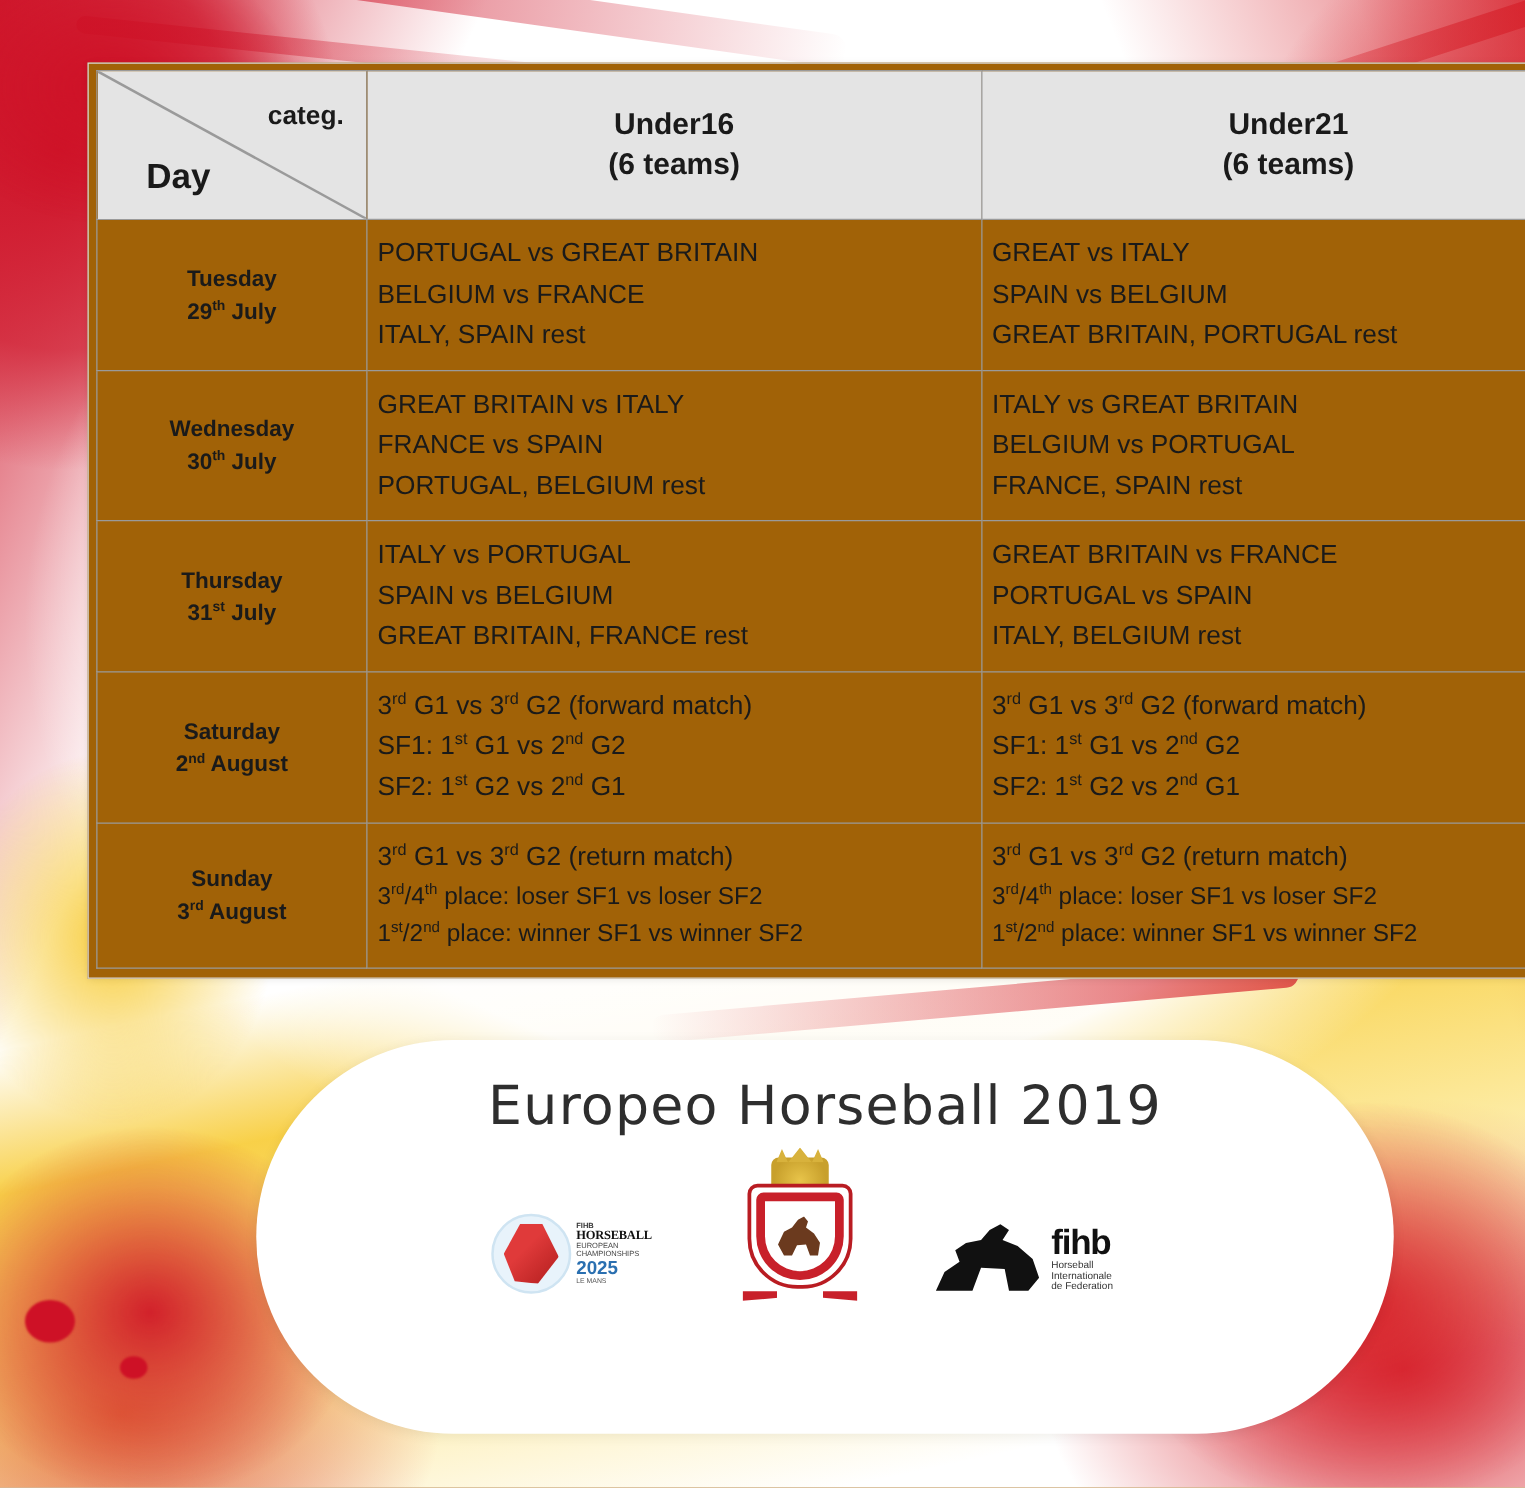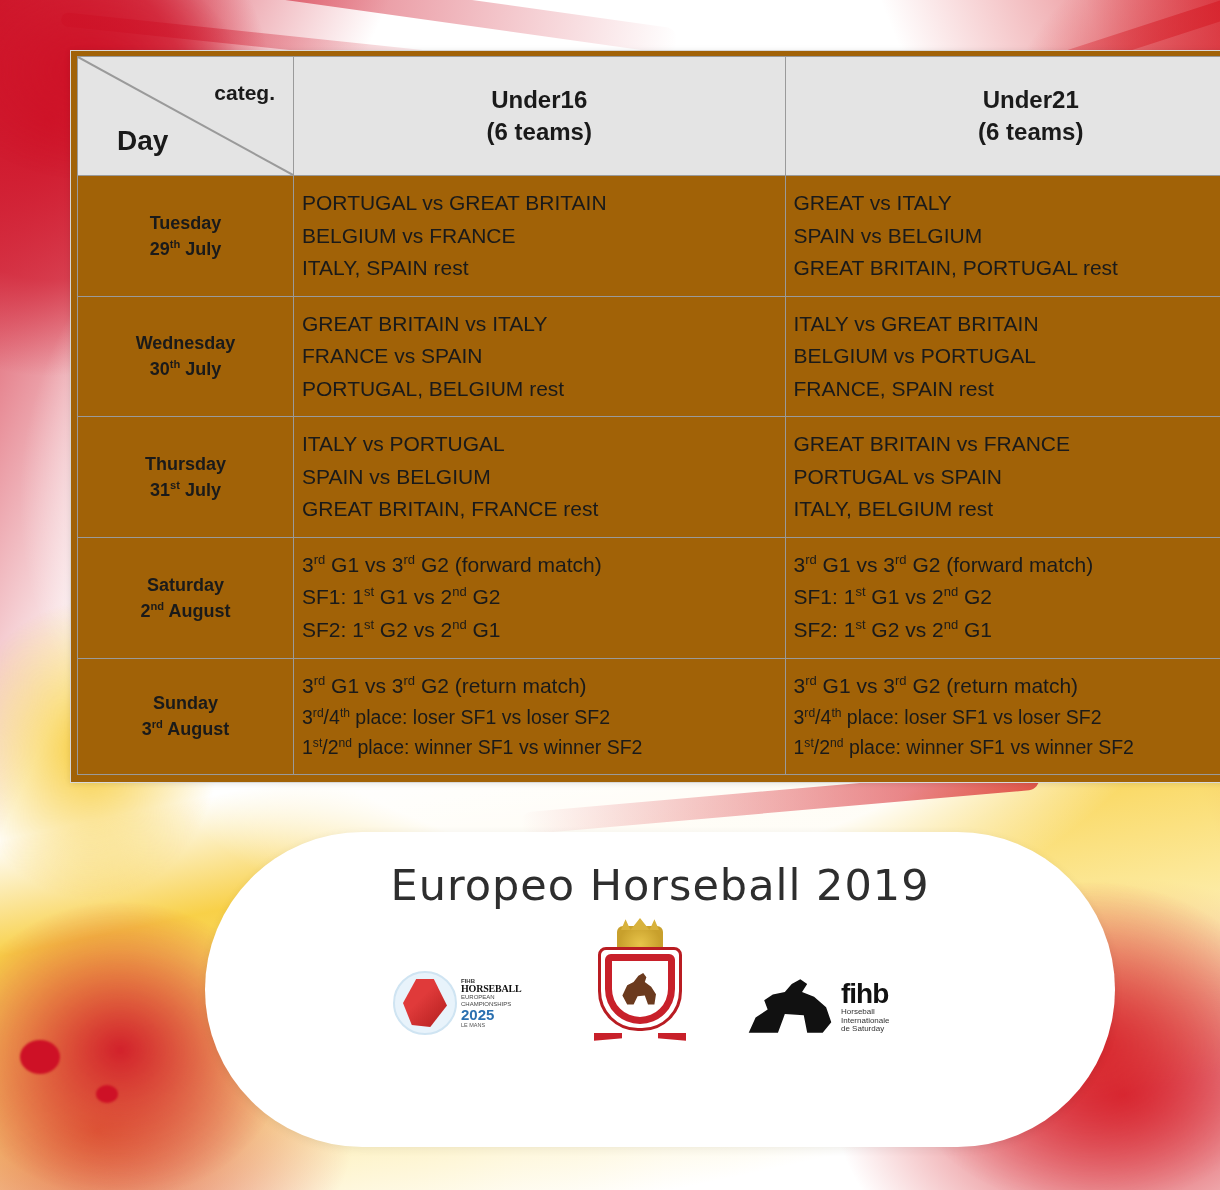--- a/index.html
+++ b/index.html
@@ -413,18 +413,18 @@
       <div class="ribbons"></div>
       <div style="font-size:0;height:0;overflow:hidden">FEDERACION HIPICA ESPAÑOLA</div>
     </div>
 
     <div class="logo" id="logo-fihb">
       <div class="rider"></div>
       <div class="ftxt">
         <div class="fbig">fihb</div>
         <div class="fsm">Horseball</div>
         <div class="fsm">Internationale</div>
-        <div class="fsm">de Saturday</div>
+        <div class="fsm">de Federation</div>
       </div>
     </div>
 
   </div>
 </div>
 
 </body></html>

